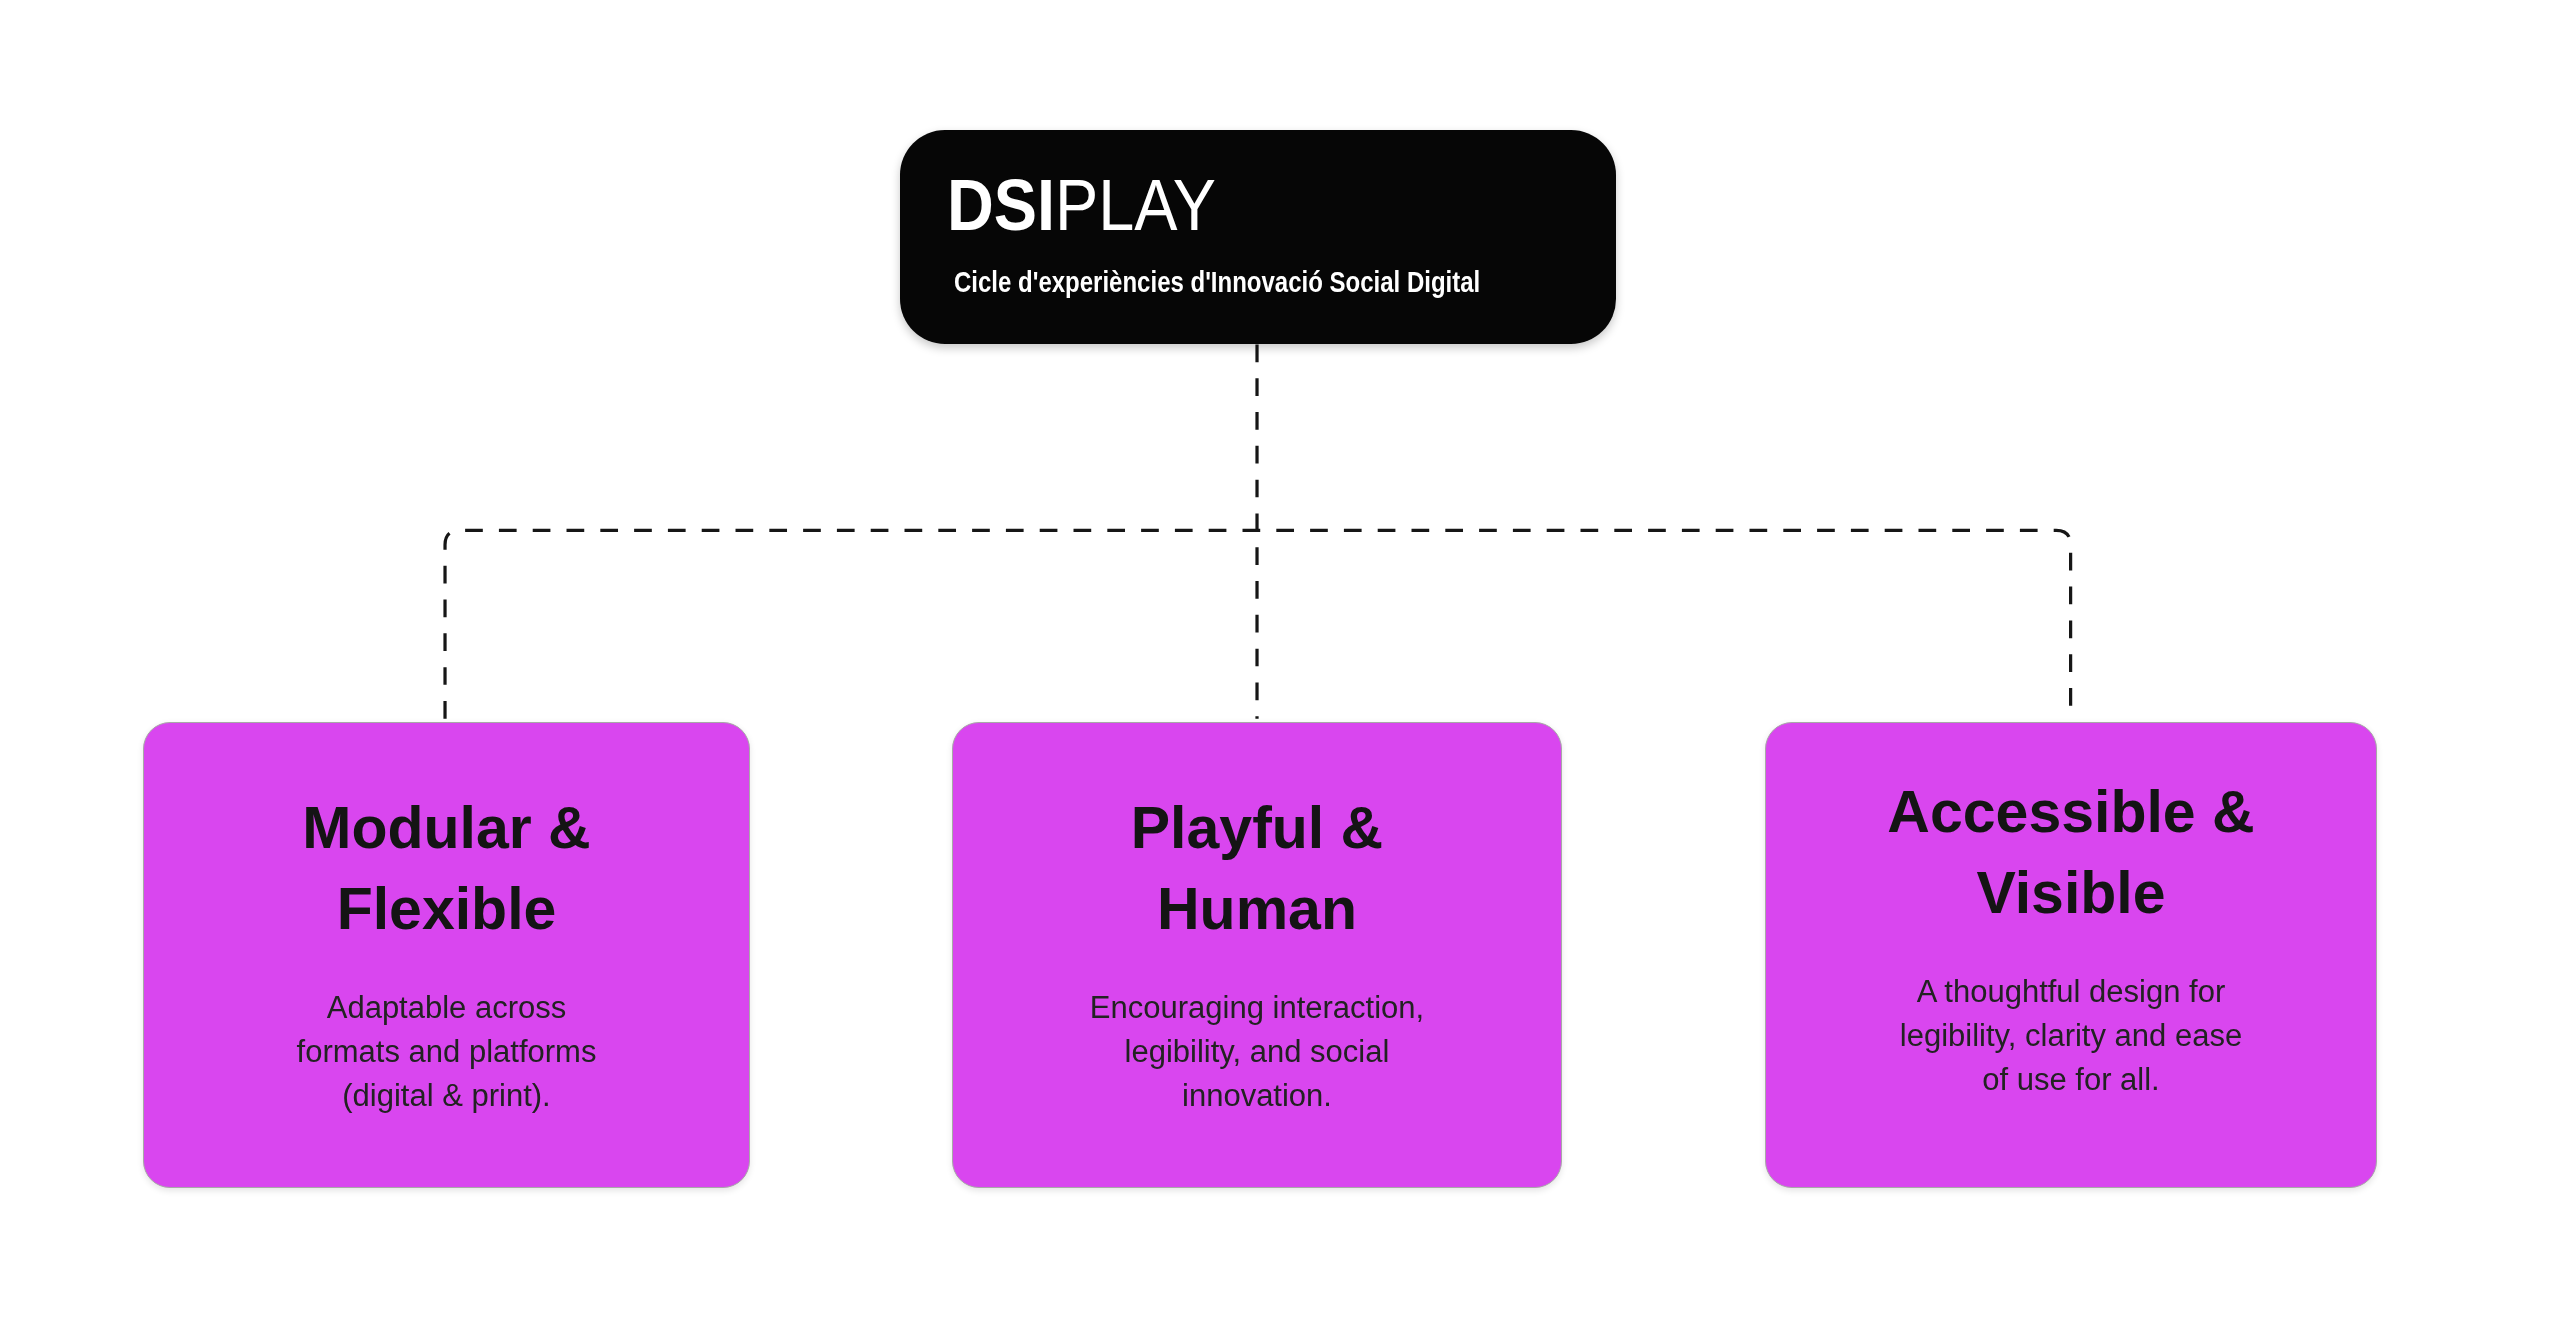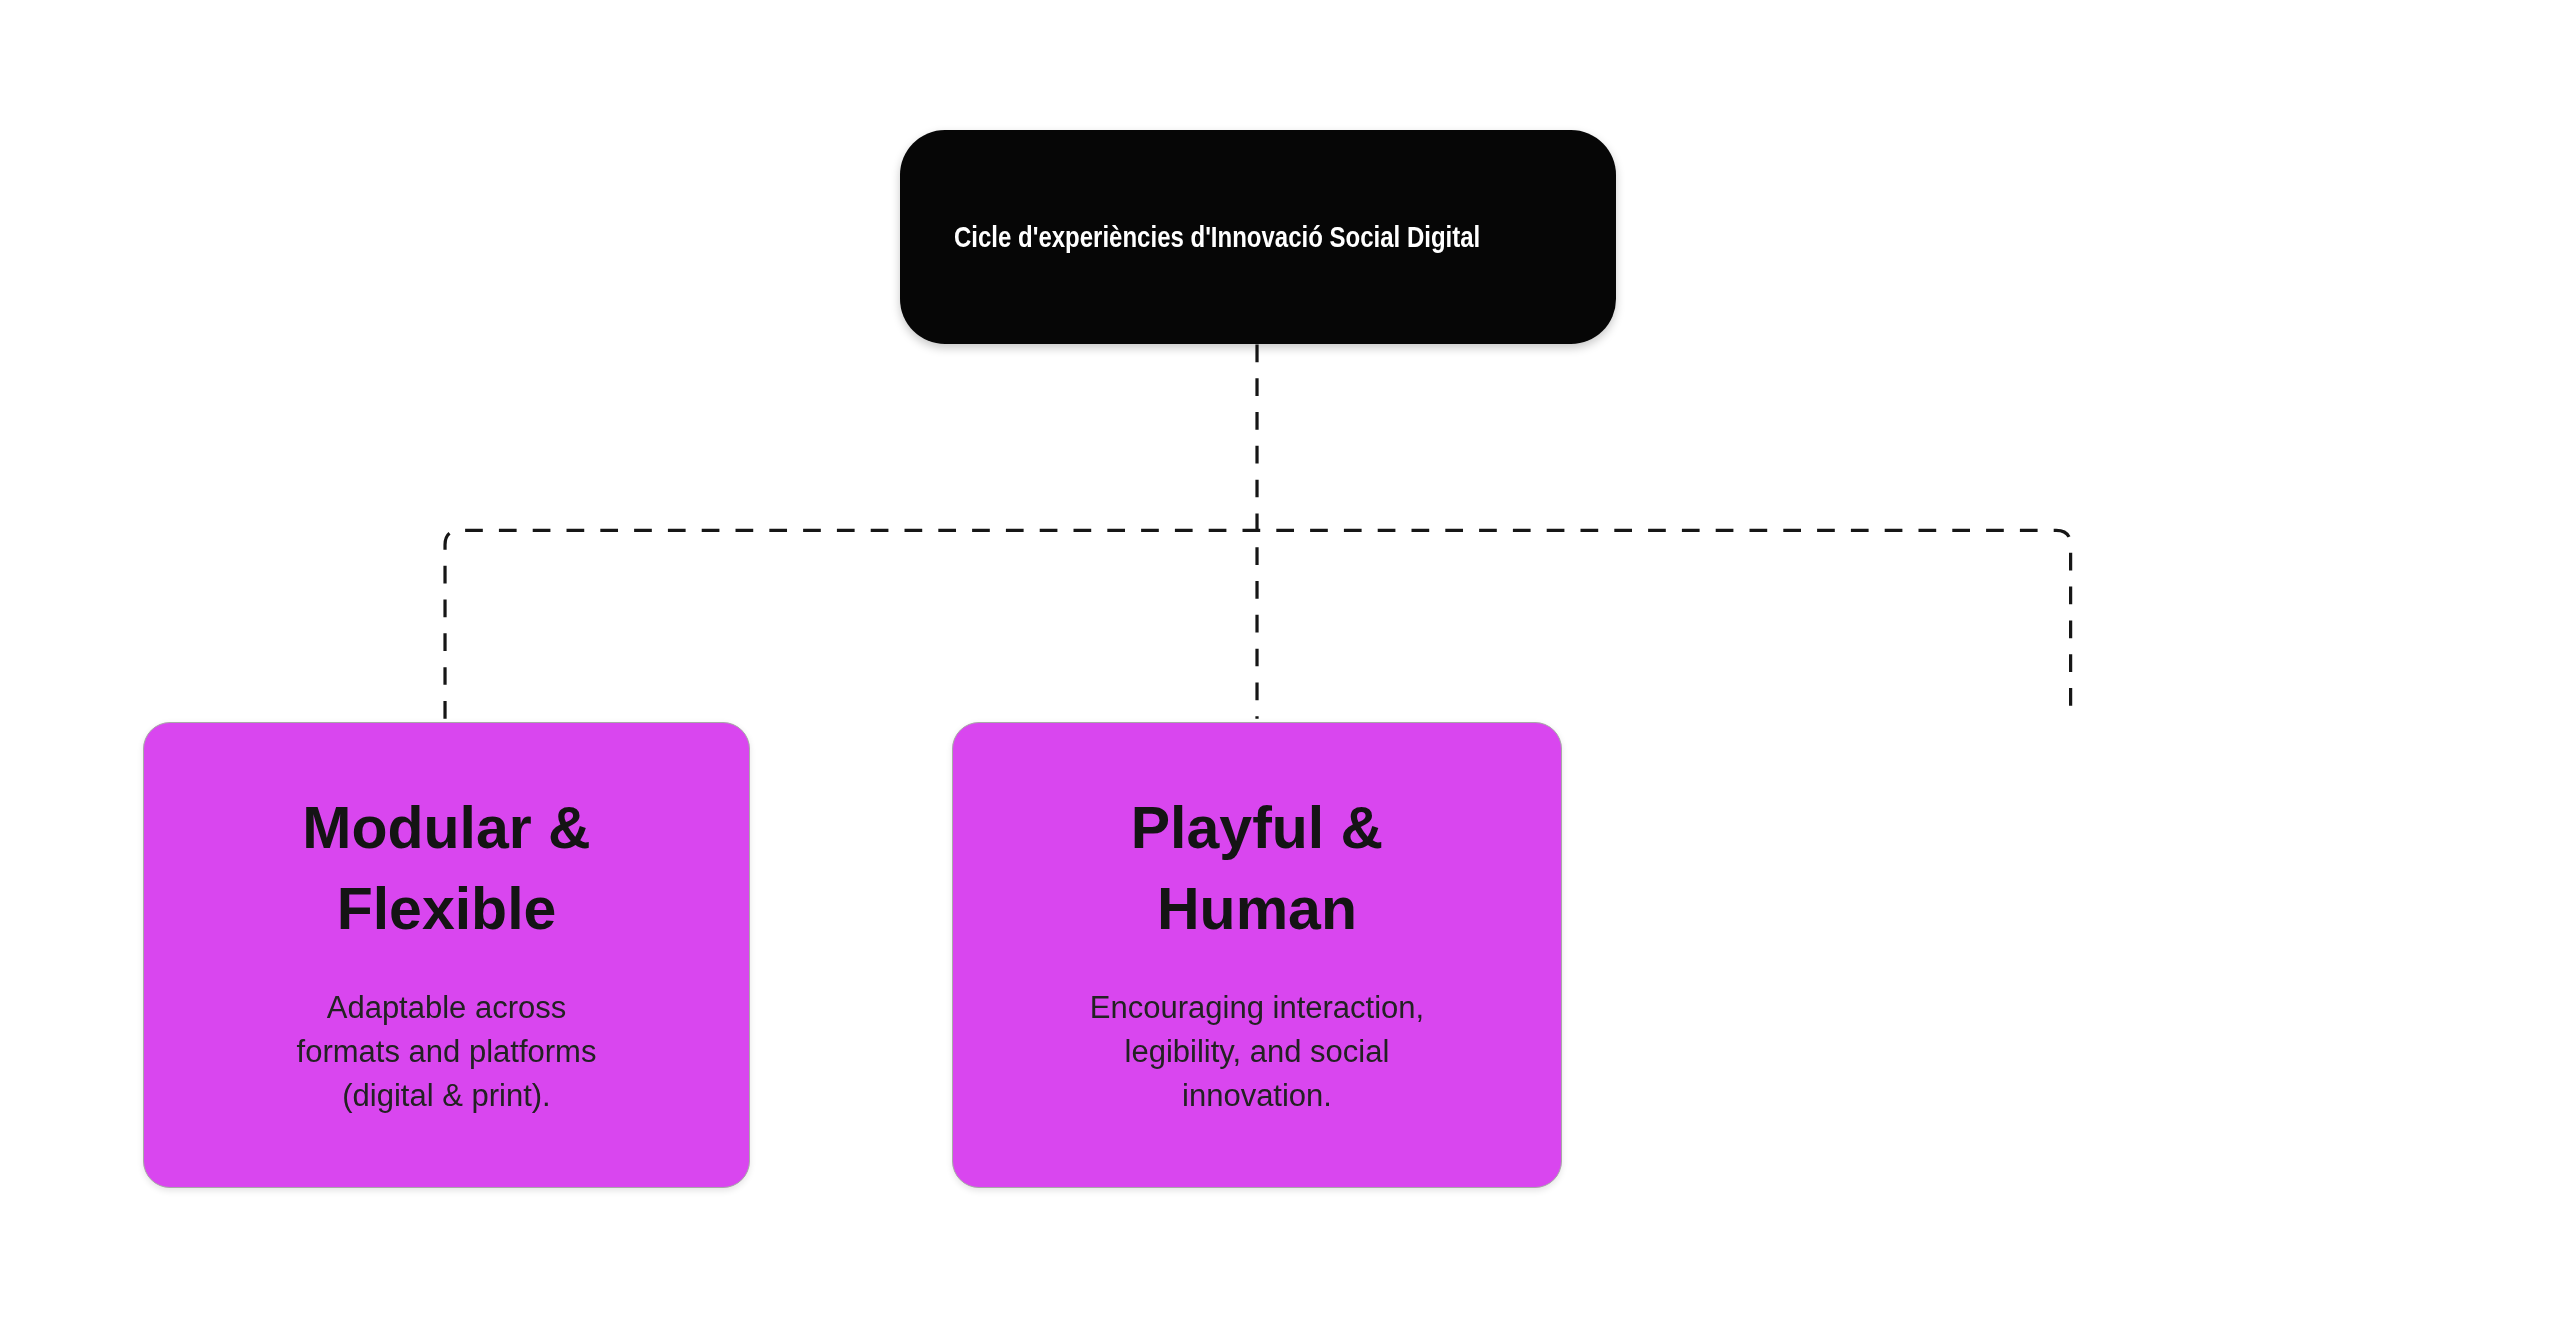--- a/index.html
+++ b/index.html
@@ -103,20 +103,21 @@
 <body>
 
 <div class="canvas">
 
   <svg class="connectors" viewBox="0 0 3201 1639" xmlns="http://www.w3.org/2000/svg" aria-hidden="true">
     <path d="M1562 428 L1562 893" fill="none" stroke="#161616" stroke-width="4" stroke-dasharray="22 20"></path>
     <path d="M553 893 L553 677 Q553 659 571 659 L2555 659 Q2573 659 2573 677 L2573 893" fill="none" stroke="#161616" stroke-width="4" stroke-dasharray="22 20"></path>
   </svg>
 
   <div class="root-node">
+    <h1 class="root-title"><span class="condense"><span class="brand-bold">DSI</span><span class="brand-light">PLAY</span></span></h1>
     <p class="root-subtitle"><span class="condense">Cicle d'experiències d'Innovació Social Digital</span></p>
   </div>
 
   <div class="card card-1">
     <div class="card-inner">
       <h2 class="card-heading">Modular &amp;
 Flexible</h2>
       <p class="card-body">Adaptable across
 formats and platforms
 (digital &amp; print).</p>
@@ -126,15 +127,24 @@
   <div class="card card-2">
     <div class="card-inner">
       <h2 class="card-heading">Playful &amp;
 Human</h2>
       <p class="card-body">Encouraging interaction,
 legibility, and social
 innovation.</p>
     </div>
   </div>
 
+  <div class="card card-3">
+    <div class="card-inner">
+      <h2 class="card-heading">Accessible &amp;
+Visible</h2>
+      <p class="card-body">A thoughtful design for
+legibility, clarity and ease
+of use for all.</p>
+    </div>
+  </div>
 
 </div>
 
 
 </body></html>

